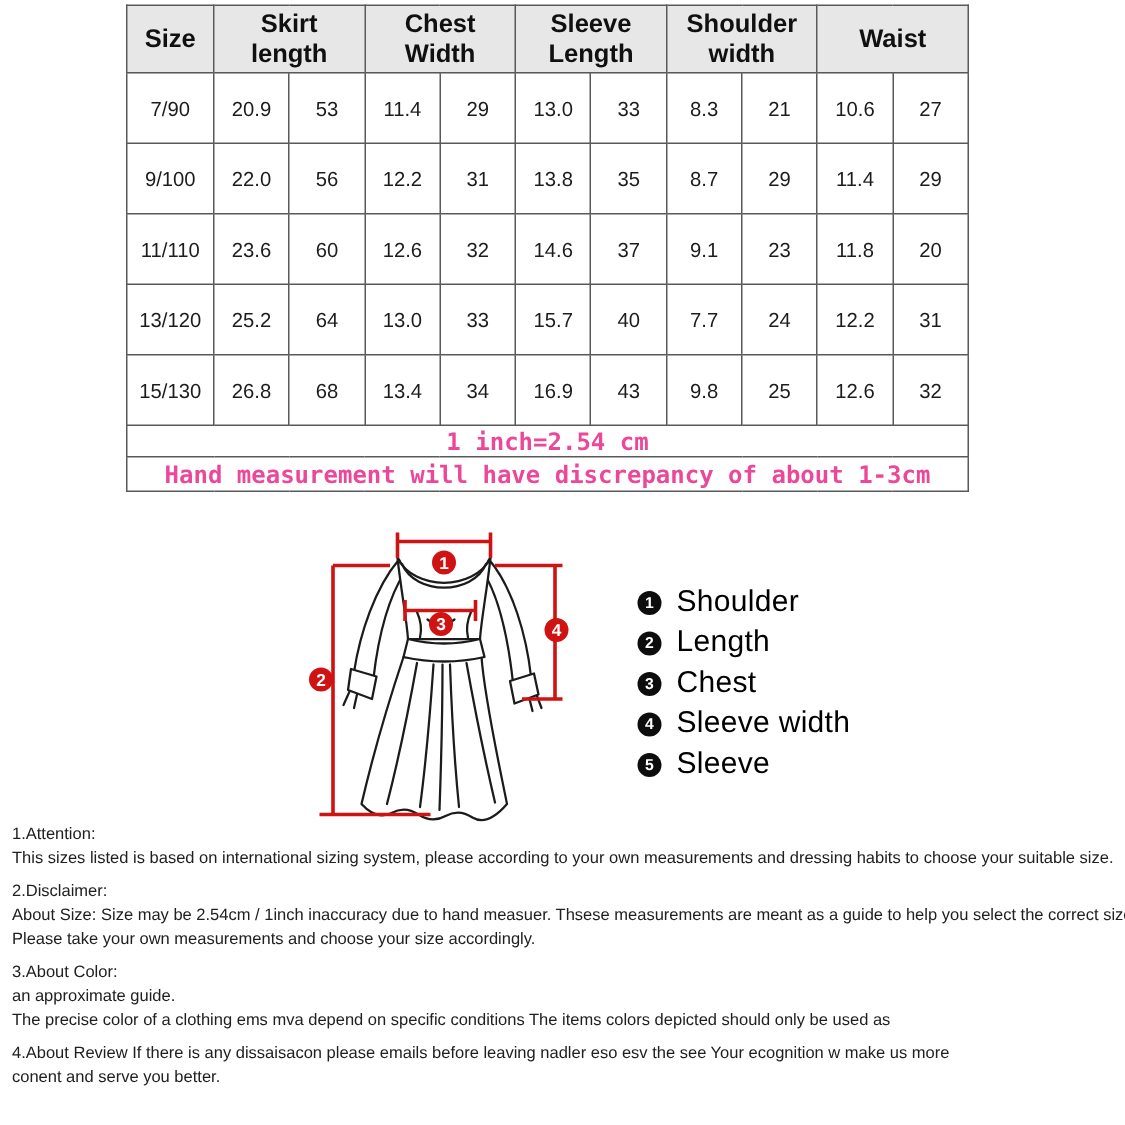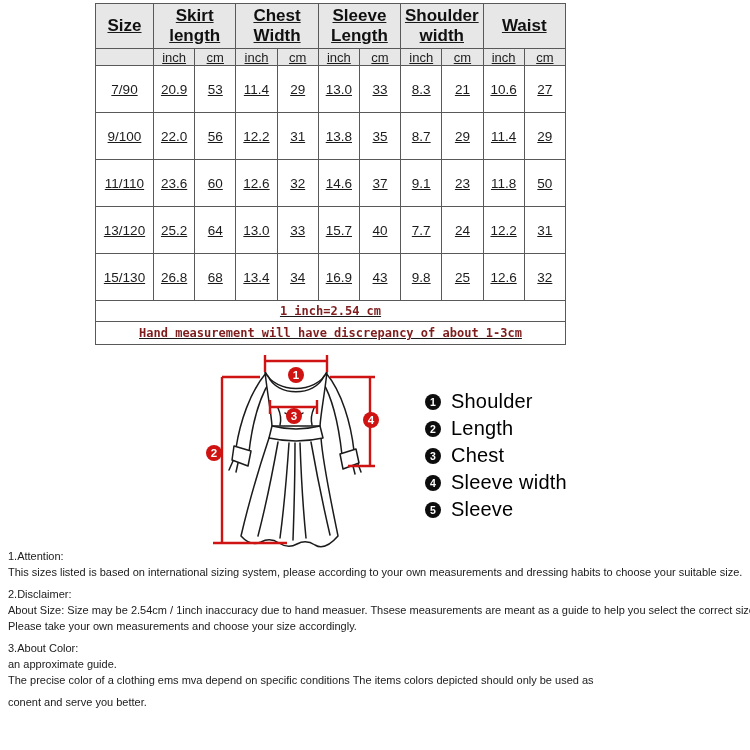--- a/index.html
+++ b/index.html
@@ -4,31 +4,31 @@
 <style>
   :root { --accent:#cf1212; }
   * { box-sizing:border-box; }
   html,body { margin:0; padding:0; background:#ffffff; }
   #canvas {
     position:relative; width:750px; height:750px; background:#fff; overflow:hidden;
     font-family:"Liberation Sans", sans-serif; color:#1a1a1a;
   }
 
   
-  .table-wrap { position:absolute; left:95px; top:3px; width:471px;text-decoration:underline; }
+  .table-wrap { position:absolute; left:84px; top:3px; width:562px; }
   table.size-chart { width:100%; border-collapse:collapse; table-layout:fixed; }
   table.size-chart th, table.size-chart td {
     border:1px solid #595959; text-align:center; vertical-align:middle; padding:0;
   }
   tr.head-row th { height:45px; background:#e7e7e7; font-size:17px; font-weight:bold; color:#101010; line-height:1.2; }
   tr.head-row th .wrapcap { display:block; max-width:78px; margin:0 auto; }
   tr.unit-row td, tr.unit-row th { height:17px; background:#e7e7e7; font-size:13px; font-weight:normal; color:#222; }
   tbody.data-body td { height:47px; font-size:13.5px; color:#1c1c1c;text-align:center; }
   tr.note-row td {
-    font-family:"DejaVu Sans Mono", monospace; font-weight:bold; font-size:12px; color:#7f1d1d;
+    font-family:"DejaVu Sans Mono", monospace; font-weight:bold; font-size:16px; color:#ec4899;
   }
   tr.note-row.r1 td { height:21px; }
   tr.note-row.r2 td { height:23px; }
 
   
   .diagram-svg { position:absolute; left:190px; top:350px; width:230px; height:212px; }
   .dress-line { fill:none; stroke:#1b1b1b; stroke-width:1.5; stroke-linecap:round; stroke-linejoin:round; }
   .dress-fill { fill:#ffffff; stroke:#1b1b1b; stroke-width:1.5; stroke-linecap:round; stroke-linejoin:round; }
   .redline { stroke:var(--accent); stroke-width:2.4; fill:none; }
   .redcircle { fill:var(--accent); }
@@ -85,33 +85,20 @@
           <th colspan="2">
               <span class="wrapcap">Sleeve Length</span>
             </th>
           <th colspan="2">
               <span class="wrapcap">Shoulder width</span>
             </th>
           <th colspan="2">
               <span class="wrapcap">Waist</span>
             </th>
         </tr>
-        <tr class="unit-row" id="unit-row">
-            <td></td>
-            <td>inch</td>
-            <td>cm</td>
-            <td>inch</td>
-            <td>cm</td>
-            <td>inch</td>
-            <td>cm</td>
-            <td>inch</td>
-            <td>cm</td>
-            <td>inch</td>
-            <td>cm</td>
-          </tr>
       </thead>
       <tbody class="data-body" id="table-body">
           <tr>
             <td>7/90</td>
             <td>20.9</td>
             <td>53</td>
             <td>11.4</td>
             <td>29</td>
             <td>13.0</td>
             <td>33</td>
@@ -137,21 +124,21 @@
             <td>11/110</td>
             <td>23.6</td>
             <td>60</td>
             <td>12.6</td>
             <td>32</td>
             <td>14.6</td>
             <td>37</td>
             <td>9.1</td>
             <td>23</td>
             <td>11.8</td>
-            <td>50</td>
+            <td>20</td>
           </tr>
           <tr>
             <td>13/120</td>
             <td>25.2</td>
             <td>64</td>
             <td>13.0</td>
             <td>33</td>
             <td>15.7</td>
             <td>40</td>
             <td>7.7</td>
@@ -260,17 +247,18 @@
         <div class="note-heading">2.Disclaimer:</div>
         <div class="note-line">About Size: Size may be 2.54cm / 1inch inaccuracy due to hand measuer. Thsese measurements are meant as a guide to help you select the correct size.</div>
         <div class="note-line">Please take your own measurements and choose your size accordingly.</div>
       </div>
       <div class="note-section">
         <div class="note-heading">3.About Color:</div>
         <div class="note-line">an approximate guide.</div>
         <div class="note-line">The precise color of a clothing ems mva depend on specific conditions The items colors depicted should only be used as</div>
       </div>
       <div class="note-section">
+        <div class="note-line">4.About Review If there is any dissaisacon please emails before leaving nadler eso esv the see Your ecognition w make us more</div>
         <div class="note-line">conent and serve you better.</div>
       </div>
     </div>
 
 </div>
 
 </body></html>

